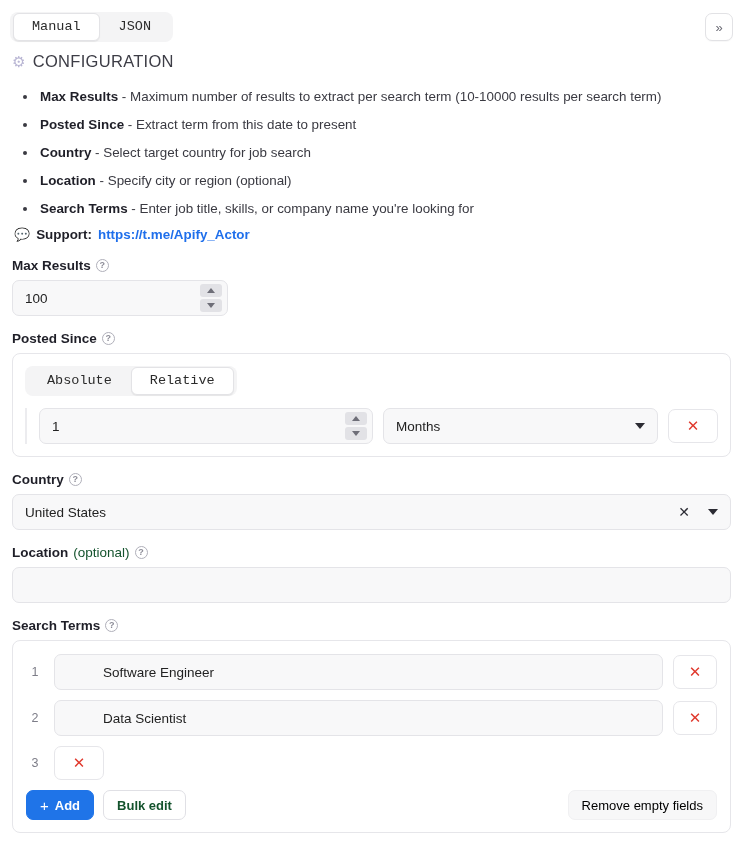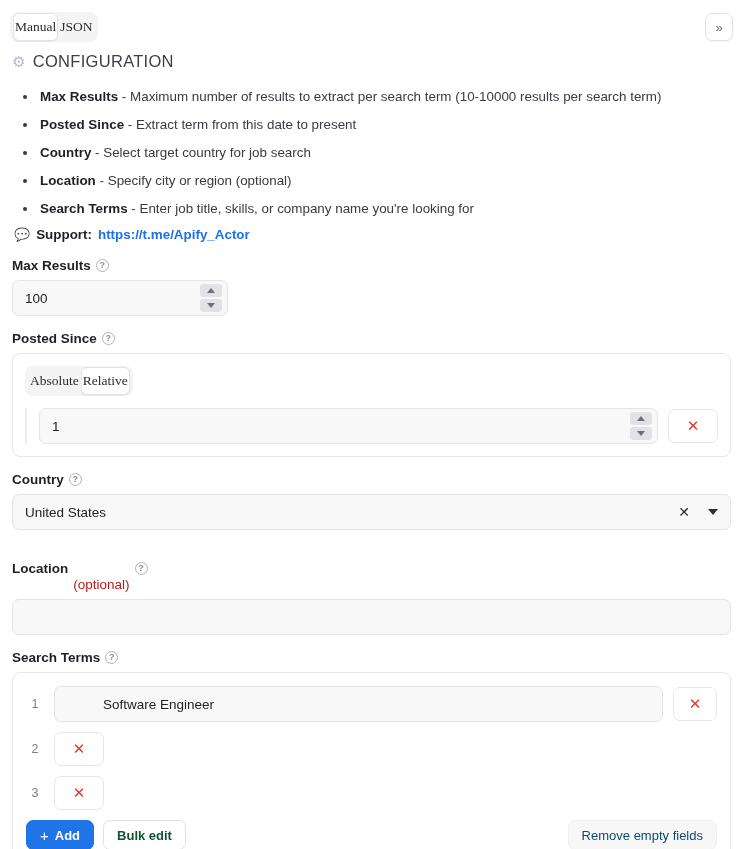--- a/index.html
+++ b/index.html
@@ -18,23 +18,23 @@
     display: flex; align-items: center; justify-content: space-between;
     padding: 10px 10px 0 10px; height: 44px;
   }
   .segmented {
     display: inline-flex; align-items: center;
     background: #f4f4f5; border-radius: 8px; padding: 3px;
     height: 30px;
   }
   .seg-btn {
     font-size: 13.5px; line-height: 1; color: #2b2b2b;
-    padding: 6px 1px; border-radius: 6px; border: 1px solid transparent;
+    padding: 6px 18px; border-radius: 6px; border: 1px solid transparent;
     background: transparent; cursor: pointer; white-space: nowrap;
-    font-family: Liberation Serif, serif;
+    font-family: Liberation Mono, monospace;
   }
   .seg-btn.active {
     background: #ffffff; border: 1px solid #e3e3e6;
     box-shadow: 0 1px 1px rgba(0,0,0,.06);
   }
   .expand-btn {
     width: 28px; height: 28px; border: 1px solid #e2e2e5; border-radius: 7px;
     background: #fff; display: flex; align-items: center; justify-content: center;
     color: #6b6b75; font-size: 13px; cursor: pointer; box-shadow: 0 1px 1px rgba(0,0,0,.03);
   }
@@ -60,21 +60,21 @@
   .bubble { color: #bdb8d8; font-size: 13px; line-height: 1; }
   .support-line a { color: #1f6feb; font-weight: 700; text-decoration: none; }
 
   
   .fields { padding: 16px 12px 0 12px; }
   .field { margin-bottom: 15px; }
   .flabel {
     display: flex; align-items: center; gap: 5px;
     font-size: 13.5px; font-weight: 700; color: #1f1f28; margin-bottom: 7px;
   }
-  .flabel .optional { font-weight: 400; color: #b91c1c; margin-top: 32px; }
+  .flabel .optional { font-weight: 400; color: #14532d; }
   .help {
     width: 13px; height: 13px; border-radius: 50%;
     border: 1px solid #b0b0ba; color: #8c8c97;
     font-size: 9px; line-height: 11px; text-align: center;
     display: inline-block; font-family: "Liberation Sans", sans-serif;
   }
 
   .inp {
     width: 100%; height: 36px; border: 1px solid #e4e4e8; border-radius: 7px;
     background: #f8f8f9; font-size: 13.5px; color: #222; padding: 0 12px;
@@ -128,21 +128,21 @@
   .term-idx { width: 18px; text-align: center; font-size: 12.5px; color: #7d7d88; flex: 0 0 auto; }
   .term-row .inp { flex: 1 1 auto; padding-left: 48px; }
   .btn-row { display: flex; align-items: center; gap: 9px; margin-top: 8px; }
   .btn {
     height: 30px; border-radius: 7px; font-size: 13px; padding: 0 13px;
     display: inline-flex; align-items: center; justify-content: center; gap: 6px;
     cursor: pointer; font-family: "Liberation Sans", sans-serif; white-space: nowrap;
   }
   .btn-primary { background: #1f74e8; color: #fff; border: 1px solid #1f74e8; font-weight: 700; }
   .btn-secondary { background: #fff; color: #14532d; border: 1px solid #e0e0e5; font-weight: 700; }
-  .btn-disabled { background: #f7f7f8; color: #0c4a6e; border: 1px solid #f0f0f2; margin-left: auto; }
+  .btn-disabled { background: #f7f7f8; color: #000000; border: 1px solid #f0f0f2; margin-left: auto; }
   .plus { font-size: 15px; font-weight: 400; line-height: 1; }
 </style>
 </head>
 <body>
 
 <div class="page">
 
   <div class="topbar">
     <div class="segmented">
       <button class="seg-btn active">Manual</button>
@@ -205,20 +205,24 @@
             <input class="inp" value="1" style="">
             <div class="stepper">
               <div class="step">
                   <span class="tri-up"></span>
                 </div>
               <div class="step">
                   <span class="tri-dn"></span>
                 </div>
             </div>
           </div>
+          <div class="select">
+            <span>Months</span>
+            <span class="caret"></span>
+          </div>
           <div class="xbtn">✕</div>
         </div>
       </div>
     </div>
 
     <div class="field">
       <div class="flabel">
         <span>Country</span>
         <span class="help">?</span>
       </div>
@@ -246,20 +250,21 @@
       <div class="terms-panel">
 
         <div class="term-row">
           <span class="term-idx">1</span>
           <input class="inp" value="Software Engineer" style="">
           <div class="xbtn">✕</div>
         </div>
 
         <div class="term-row">
           <span class="term-idx">2</span>
+          <input class="inp" value="Data Scientist" style="">
           <div class="xbtn">✕</div>
         </div>
 
         <div class="term-row">
           <span class="term-idx">3</span>
           <div class="xbtn">✕</div>
         </div>
 
         <div class="btn-row">
           <button class="btn btn-primary">

